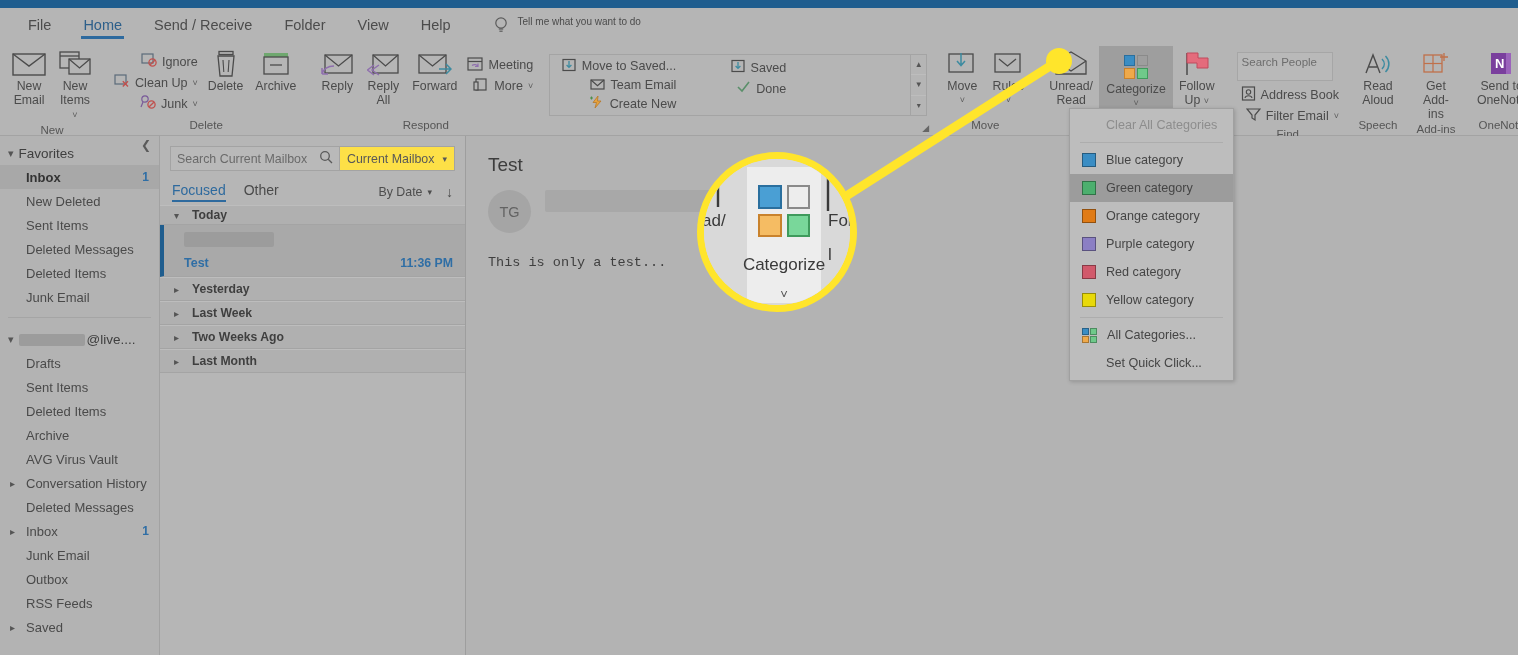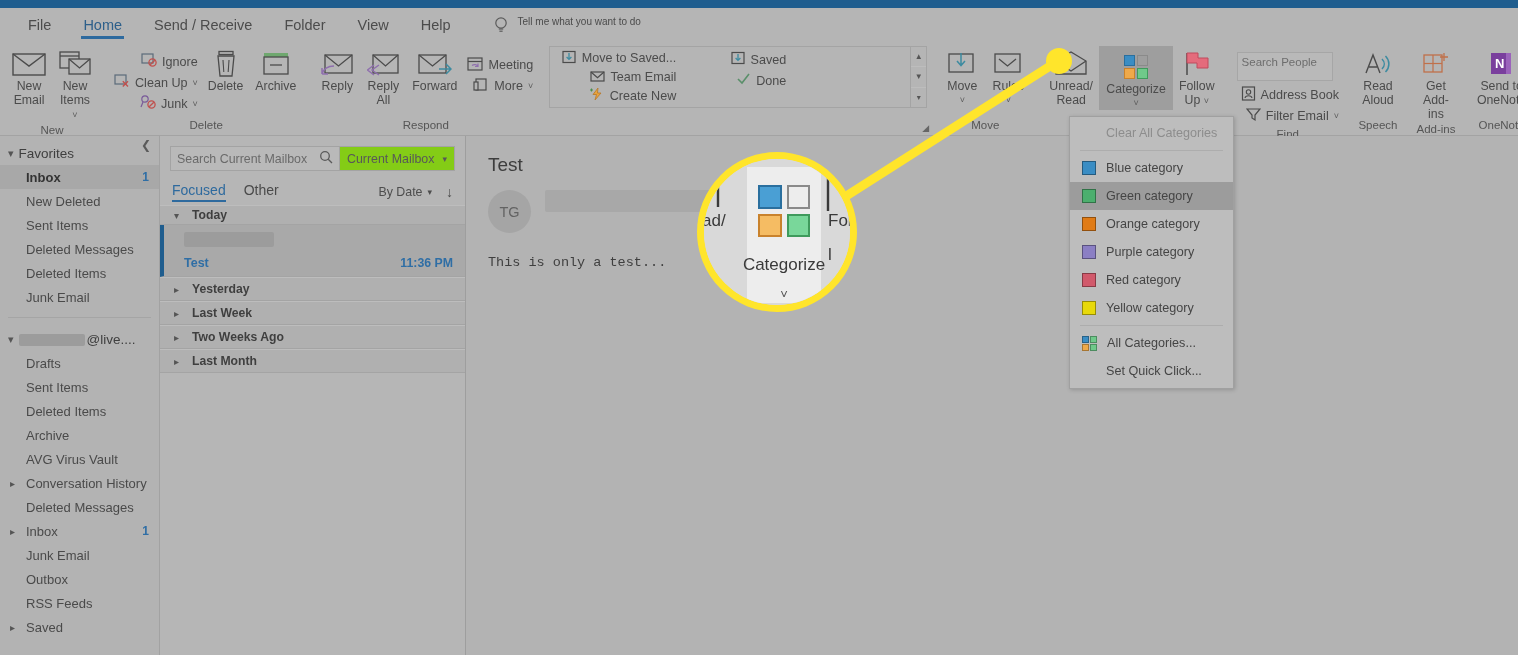--- a/index.html
+++ b/index.html
@@ -53,21 +53,21 @@
   .bigbtn .ico { height: 30px; display: flex; align-items: center; justify-content: center; }
   .bigbtn.hl { background: #9e9e9e; }
   .smallbtn {
     display: flex; align-items: center; gap: 5px; font-size: 12.6px; color: #4b4b4b;
     height: 21px; padding: 0 4px; white-space: nowrap; cursor: default; justify-content: flex-end;
   }
   .col { display: flex; flex-direction: column; justify-content: flex-start; padding-top: 3px; }
   .chev { font-size: 9px; color: #5a5a5a; }
 
   
-  .qsbox { border: 1px solid #a4a4a4; display: flex; height: 62px; margin-top: 0; }
+  .qsbox { border: 1px solid #a4a4a4; display: flex; height: 62px; margin-top: 8px; }
   .qscols { display: flex; padding: 2px 2px; }
   .qscol { display: flex; flex-direction: column; }
   .qsscroll { width: 16px; border-left: 1px solid #a4a4a4; display: flex; flex-direction: column; }
   .qsarrow { flex: 1; display: flex; align-items: center; justify-content: center; font-size: 8px; color: #555; border-bottom: 1px solid #bdbdbd;}
   .dialoglauncher { position: absolute; right: 4px; bottom: 2px; font-size: 9px; color: #666; }
 
   
   .searchpeople {
     border: 1px solid #a6a6a6; background: #b9b9b9; width: 96px; height: 29px;
     font-size: 11.5px; color: #6d6d6d; padding: 0 4px; line-height: 18px;
@@ -93,21 +93,21 @@
 
   .list {
     width: 306px; background: #b6b6b6; border-right: 1px solid #9e9e9e; position: relative;
   }
   .searchbar { display: flex; margin: 10px 10px 0 10px; height: 25px; }
   .searchin {
     flex: 1; border: 1px solid #a3a3a3; background: #b9b9b9; font-size: 12.4px; color: #6a6a6a;
     display: flex; align-items: center; padding: 0 6px; justify-content: space-between;
   }
   .scopebtn {
-    border: 1px solid #a3a3a3; border-left: none; background: #84cc16; font-size: 12.4px; color: #585858;
+    border: 1px solid #a3a3a3; border-left: none; background: #fde047; font-size: 12.4px; color: #585858;
     display: flex; align-items: center; gap: 8px; padding: 0 7px;
   }
   .ftabs { display: flex; align-items: center; margin: 8px 12px 0 12px; height: 26px; }
   .ftab { font-size: 14px; color: #4a4a4a; margin-right: 18px; position: relative; padding-bottom: 4px; }
   .ftab.active { color: #2e6a9e; }
   .ftab.active::after { content:""; position:absolute; left:0; right:0; bottom:0; height:2px; background:#2e6a9e; }
   .sortby { margin-left: auto; font-size: 12.4px; color: #4d4d4d; display: flex; align-items: center; gap: 5px; }
   .arrowdown { font-size: 14px; color: #4d4d4d; margin-left: 14px; }
 
   .grouphdr {
@@ -131,21 +131,21 @@
   .avatar {
     width: 43px; height: 43px; border-radius: 50%; background: #a5a5a5;
     display: flex; align-items: center; justify-content: center;
     font-size: 14.5px; color: #636363;
   }
   .blurname { width: 205px; height: 22px; background: #a8a8a8; border-radius: 2px; }
   .rbody { font-size: 13.5px; color: #3f3f3f; margin-top: 22px; font-family: Liberation Mono, monospace; }
 
   
   .menu {
-    position: absolute; left: 1069px; top: 116px; width: 165px;
+    position: absolute; left: 1069px; top: 108px; width: 165px;
     background: #bdbdbd; border: 1px solid #a0a0a0; box-shadow: 1px 1px 4px rgba(0,0,0,.18);
     padding: 2px 0 3px 0; z-index: 40;
   }
   .mi {
     height: 28px; display: flex; align-items: center; gap: 10px; padding-left: 12px;
     font-size: 12.6px; color: #454545; cursor: default;
   }
   .mi.disabled { color: #8d8d8d; padding-left: 36px; }
   .mi.sel { background: #9c9c9c; }
   .mi.plain { padding-left: 36px; }

